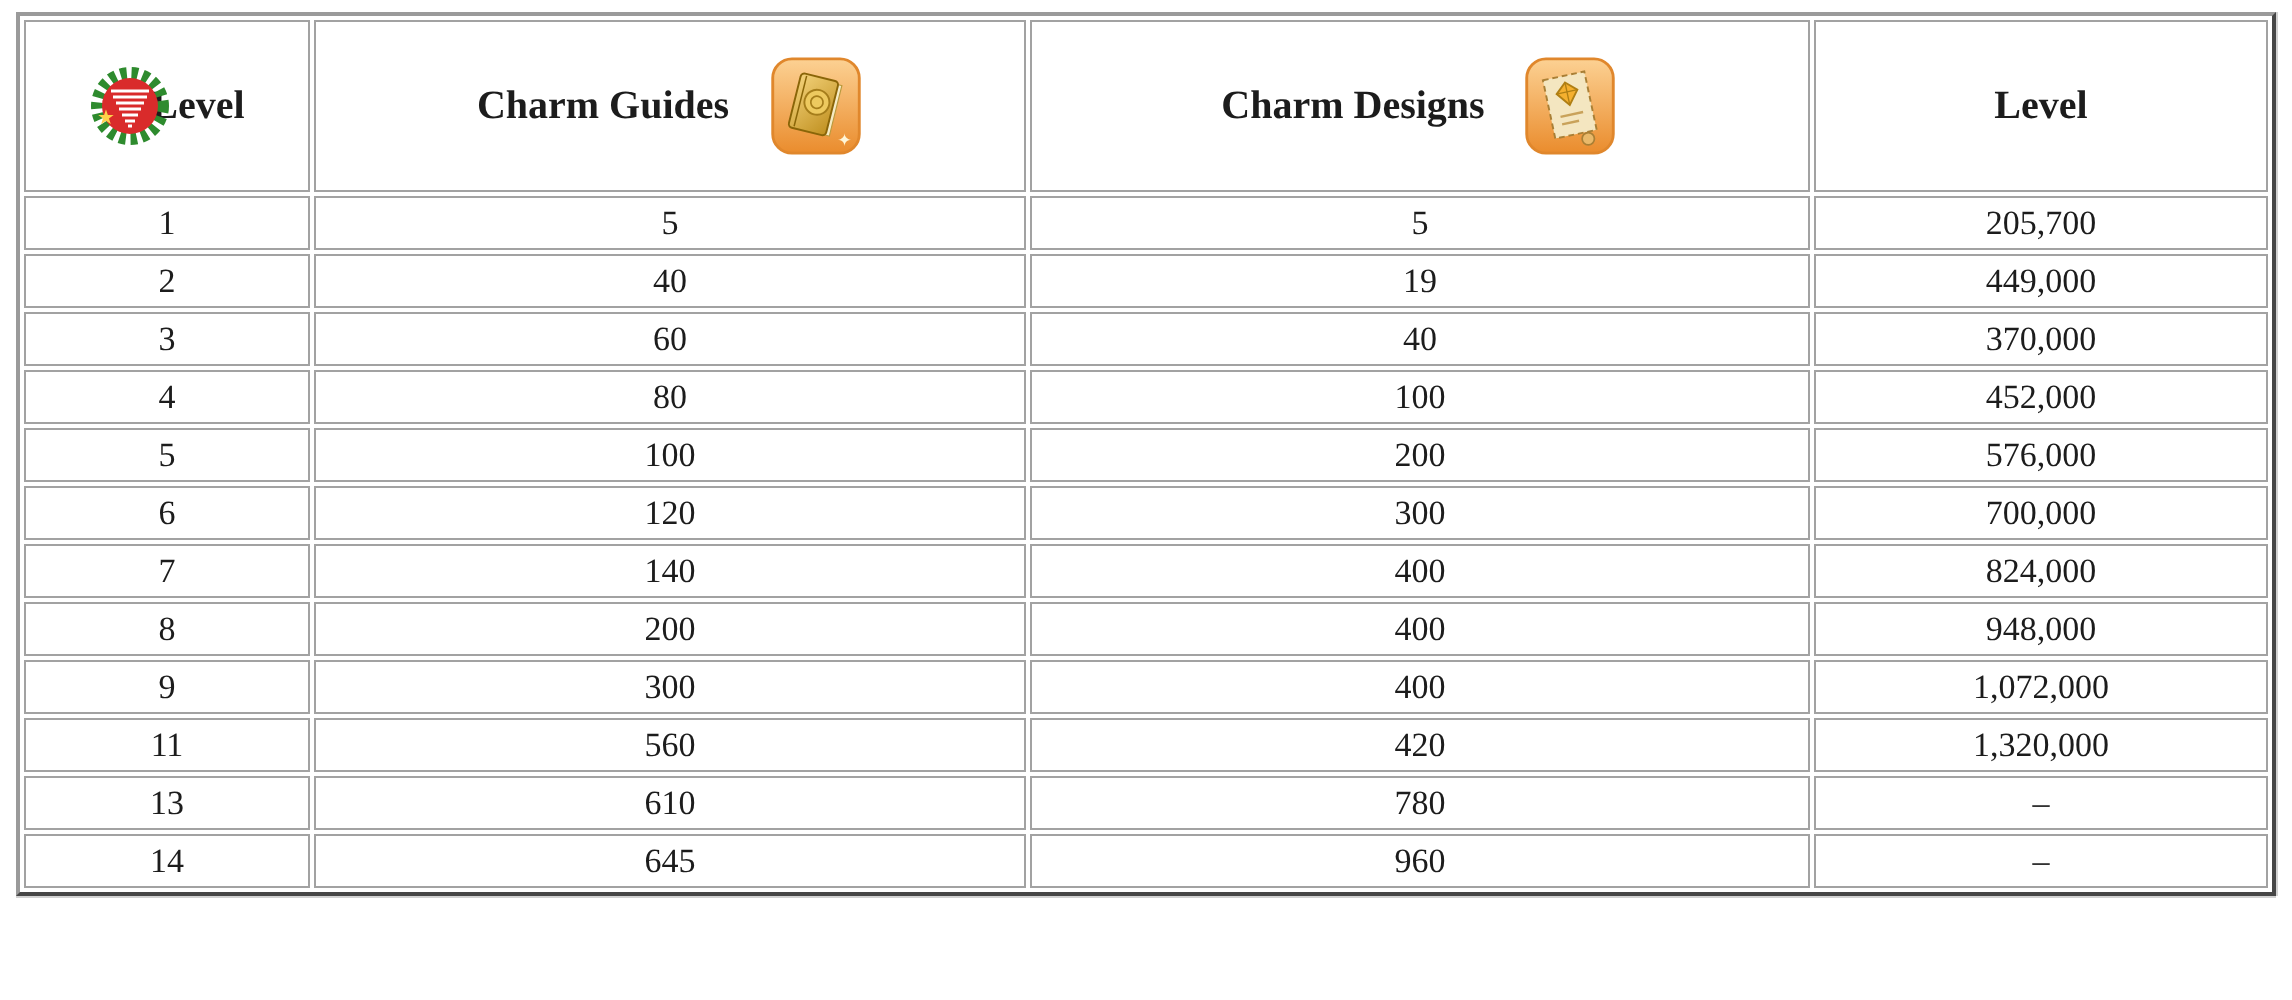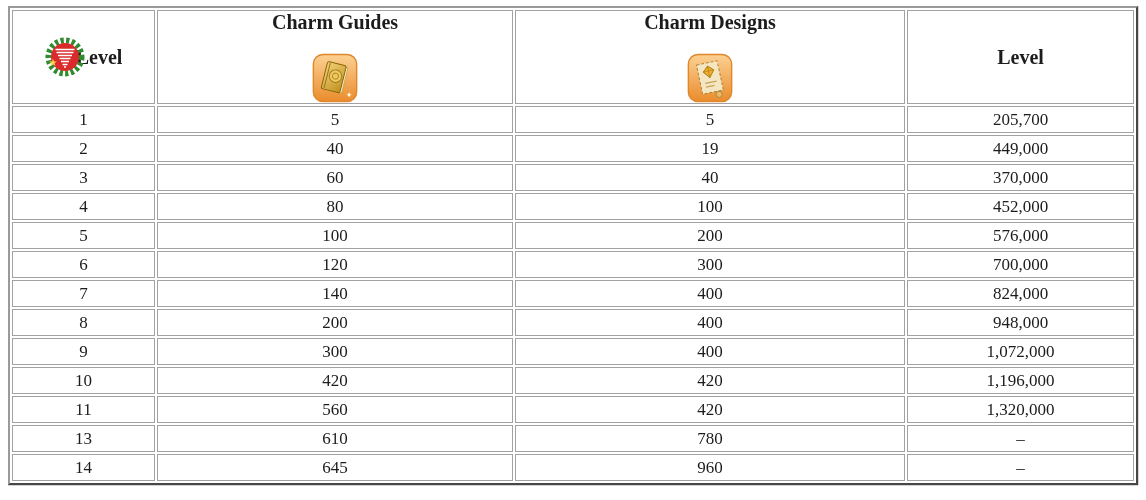--- a/index.html
+++ b/index.html
@@ -38,21 +38,21 @@
     font-weight: bold;
     font-size: 20px;
   }
   td {
     height: 25px;
     font-size: 17px;
     line-height: 25px;
   }
   .hdr-stack {
     display: flex;
-    flex-direction: column;
+    flex-direction: row;
     align-items: center;
     justify-content: center;
     gap: 19px;
   }
   .hdr-inline {
     display: flex;
     align-items: center;
     justify-content: center;
   }
   .badge-icon {
@@ -198,26 +198,20 @@
           <td>400</td>
           <td>948,000</td>
         </tr>
         <tr>
           <td>9</td>
           <td>300</td>
           <td>400</td>
           <td>1,072,000</td>
         </tr>
         <tr>
-          <td>10</td>
-          <td>420</td>
-          <td>420</td>
-          <td>1,196,000</td>
-        </tr>
-        <tr>
           <td>11</td>
           <td>560</td>
           <td>420</td>
           <td>1,320,000</td>
         </tr>
         <tr>
           <td>13</td>
           <td>610</td>
           <td>780</td>
           <td>–</td>

